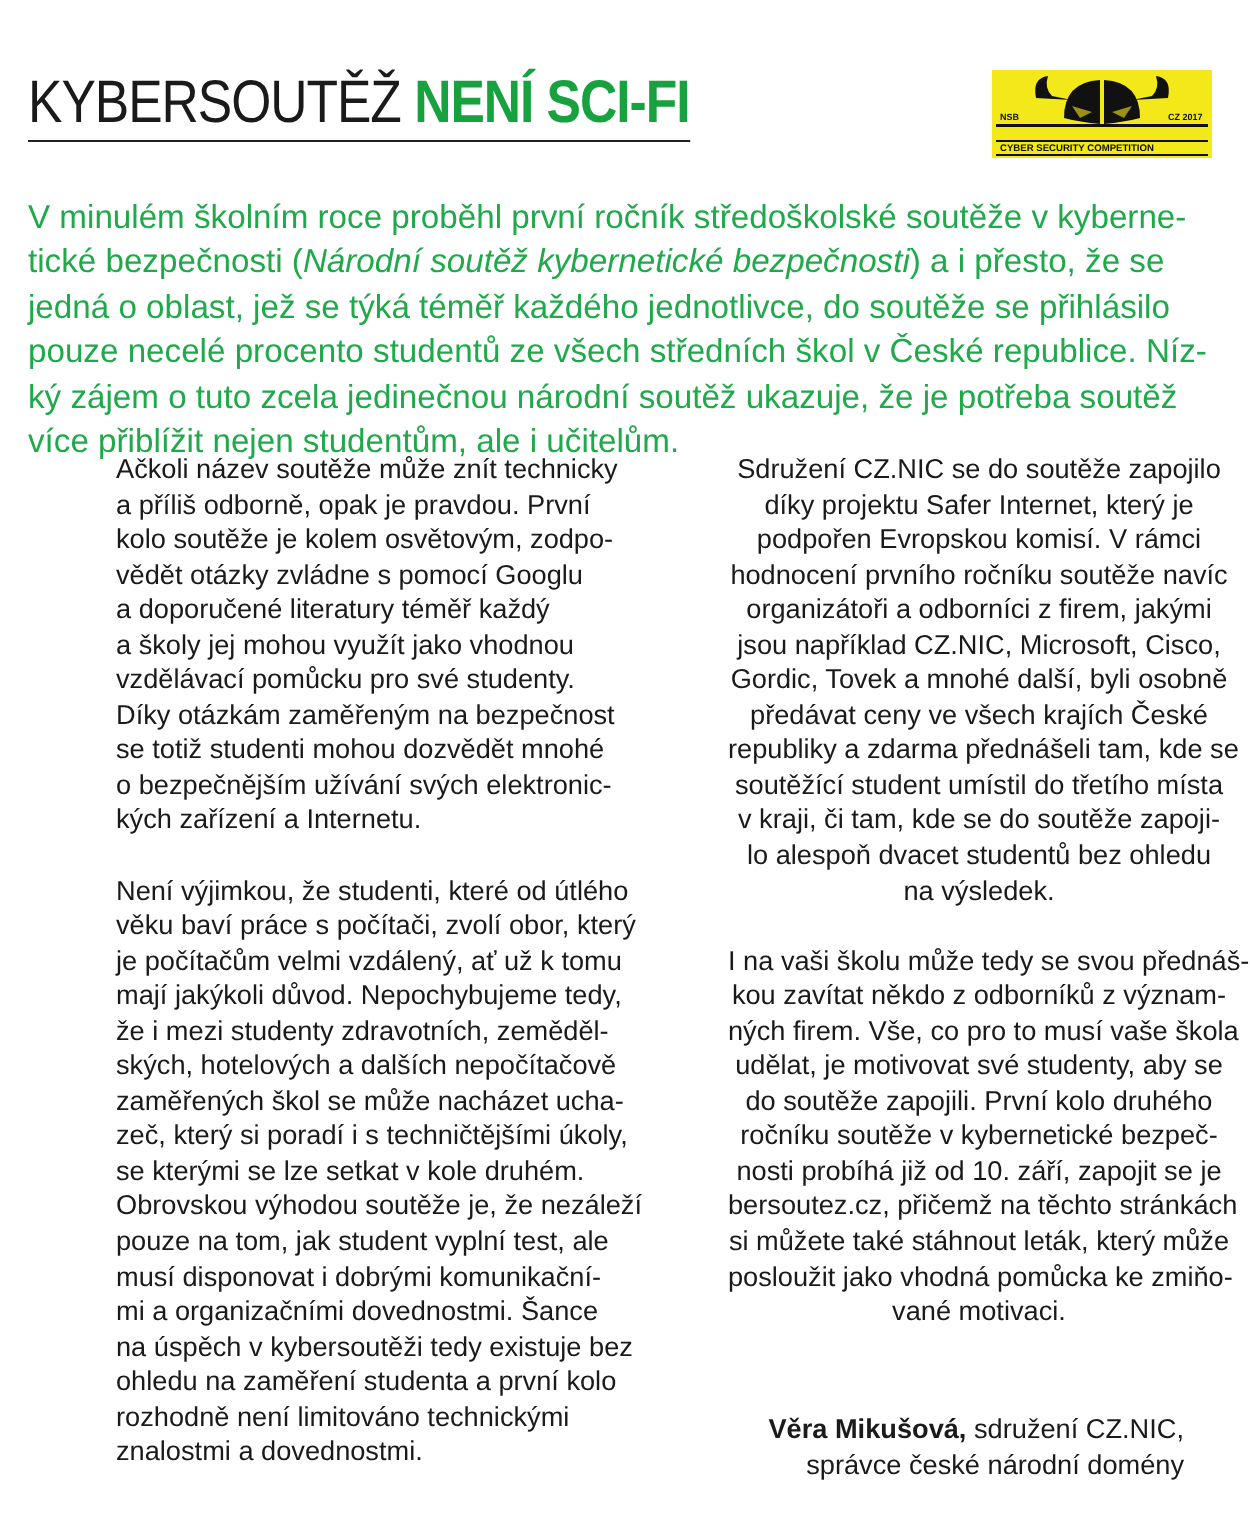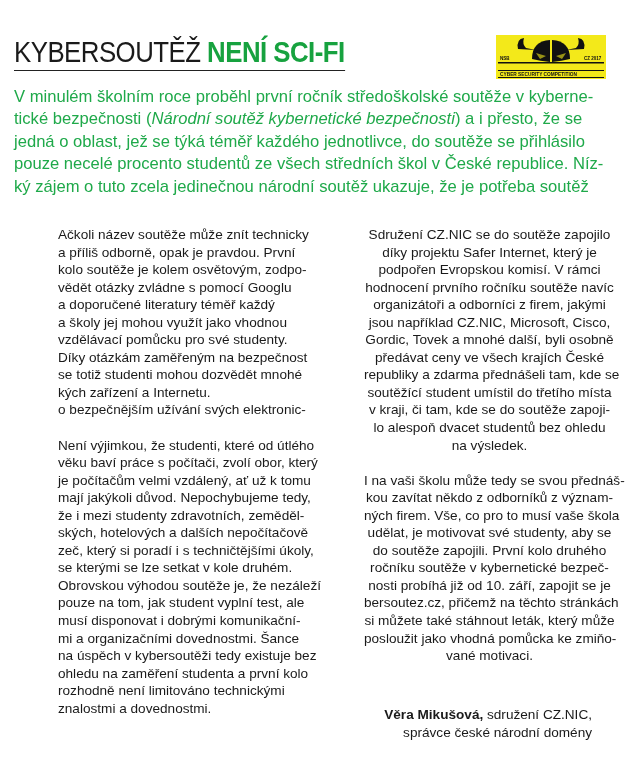--- a/index.html
+++ b/index.html
@@ -6,21 +6,21 @@
   body { width: 625px; height: 766px; position: relative; overflow: hidden;
          font-family: "DejaVu Sans", "Liberation Sans", sans-serif; color: #1a1a1a; }
   .title { position: absolute; left: 14px; top: 34px; margin: 0;
            font-family: "Liberation Sans", sans-serif; font-size: 30px; line-height: 36px;
            font-weight: normal; white-space: nowrap; letter-spacing: -0.6px;
            border-bottom: 1.5px solid #222; padding-bottom: 0px; transform: scaleX(0.86); transform-origin: left; }
   .title .t1 { color: #1a1a1a; }
   .title .t2 { color: #17a23f; font-weight: bold; }
   .logo { position: absolute; left: 496px; top: 35px; width: 110px; height: 44px; background: #f3e91a; }
   .logo svg { display: block; }
-  .intro { position: absolute; left: 14px; top: 86px; width: 600px; color: #1fa94a;
+  .intro { position: absolute; left: 14px; top: 98px; width: 600px; color: #1fa94a;
            font-family: "Liberation Sans", sans-serif; font-size: 16.6px; line-height: 22.4px; }
   .intro .line { display: block; white-space: nowrap; }
   .col { position: absolute; top: 226px; font-family: "Liberation Sans", sans-serif; font-size: 13.6px;
          line-height: 17.55px; color: #1a1a1a; }
   .col .line { display: block; white-space: nowrap; margin-left: 44px; }
   .col .gap { display: block; height: 17.55px; }
   .col-left { left: 14px; width: 295px; }
   .col-right { left: 320px; width: 295px; text-align: center; }
   .sig { position: absolute; left: 308px; top: 706px; width: 284px; text-align: right;
          font-family: "Liberation Sans", sans-serif; font-size: 13.6px; line-height: 17.5px; color: #1a1a1a; }
@@ -52,44 +52,46 @@
     <text x="4" y="40.5" font-family="Liberation Sans, sans-serif" font-size="4.8" font-weight="bold" fill="#111">CYBER SECURITY COMPETITION</text>
   </svg>
 </div>
 
 <div class="intro">
   <span class="line">V minulém školním roce proběhl první ročník středoškolské soutěže v kyberne-</span>
   <span class="line"><span>tické bezpečnosti (</span><i>Národní soutěž kybernetické bezpečnosti</i><span>) a i přesto, že se</span></span>
   <span class="line">jedná o oblast, jež se týká téměř každého jednotlivce, do soutěže se přihlásilo</span>
   <span class="line">pouze necelé procento studentů ze všech středních škol v České republice. Níz-</span>
   <span class="line">ký zájem o tuto zcela jedinečnou národní soutěž ukazuje, že je potřeba soutěž</span>
+  <span class="line">více přiblížit nejen studentům, ale i učitelům.</span>
 </div>
 
 <div class="col col-left">
   <div>
     <span class="line">Ačkoli název soutěže může znít technicky</span>
     <span class="line">a příliš odborně, opak je pravdou. První</span>
     <span class="line">kolo soutěže je kolem osvětovým, zodpo-</span>
     <span class="line">vědět otázky zvládne s pomocí Googlu</span>
     <span class="line">a doporučené literatury téměř každý</span>
     <span class="line">a školy jej mohou využít jako vhodnou</span>
     <span class="line">vzdělávací pomůcku pro své studenty.</span>
     <span class="line">Díky otázkám zaměřeným na bezpečnost</span>
     <span class="line">se totiž studenti mohou dozvědět mnohé</span>
+    <span class="line">o bezpečnějším užívání svých elektronic-</span>
     <span class="line">kých zařízení a Internetu.</span>
-    <span class="line">o bezpečnějším užívání svých elektronic-</span>
   </div>
   <span class="gap"></span>
   <div>
     <span class="line">Není výjimkou, že studenti, které od útlého</span>
     <span class="line">věku baví práce s počítači, zvolí obor, který</span>
     <span class="line">je počítačům velmi vzdálený, ať už k tomu</span>
     <span class="line">mají jakýkoli důvod. Nepochybujeme tedy,</span>
     <span class="line">že i mezi studenty zdravotních, zeměděl-</span>
     <span class="line">ských, hotelových a dalších nepočítačově</span>
+    <span class="line">zaměřených škol se může nacházet ucha-</span>
     <span class="line">zeč, který si poradí i s techničtějšími úkoly,</span>
     <span class="line">se kterými se lze setkat v kole druhém.</span>
     <span class="line">Obrovskou výhodou soutěže je, že nezáleží</span>
     <span class="line">pouze na tom, jak student vyplní test, ale</span>
     <span class="line">musí disponovat i dobrými komunikační-</span>
     <span class="line">mi a organizačními dovednostmi. Šance</span>
     <span class="line">na úspěch v kybersoutěži tedy existuje bez</span>
     <span class="line">ohledu na zaměření studenta a první kolo</span>
     <span class="line">rozhodně není limitováno technickými</span>
     <span class="line">znalostmi a dovednostmi.</span>

